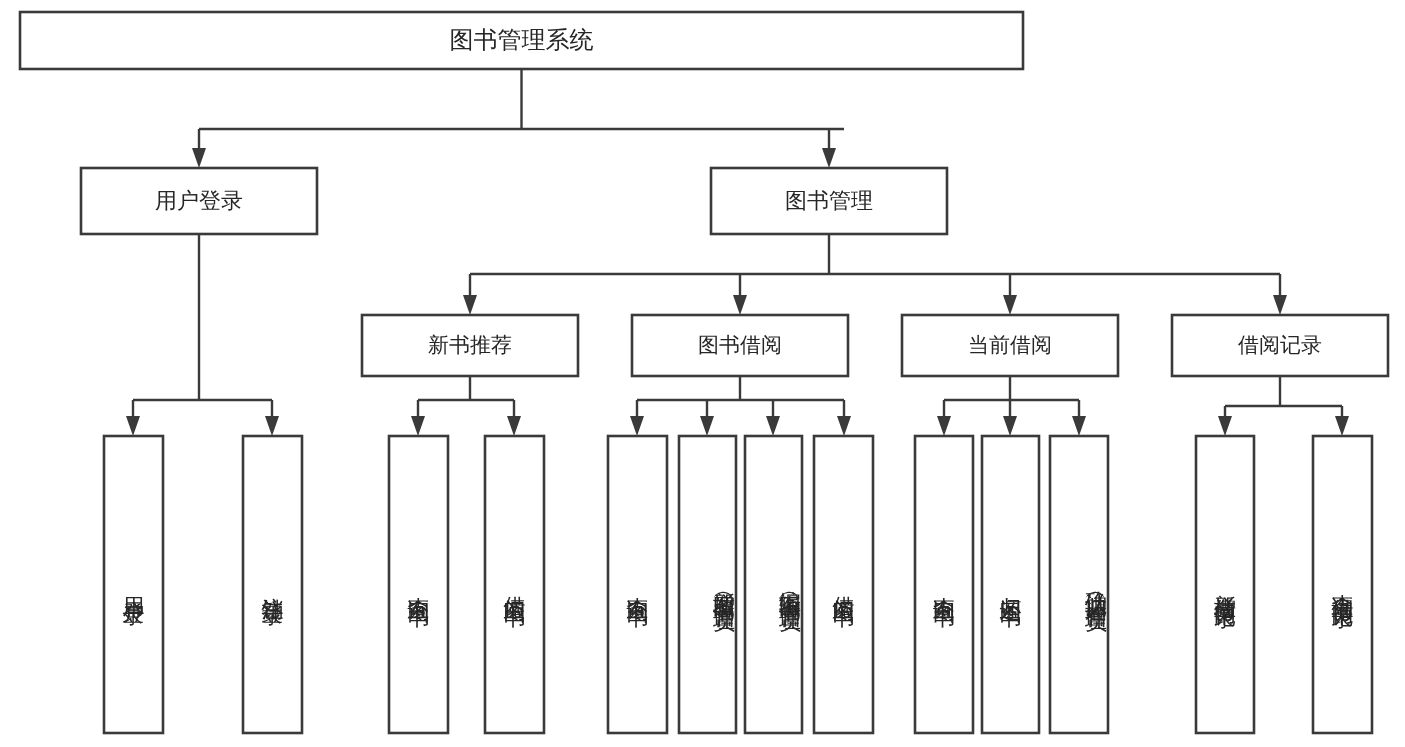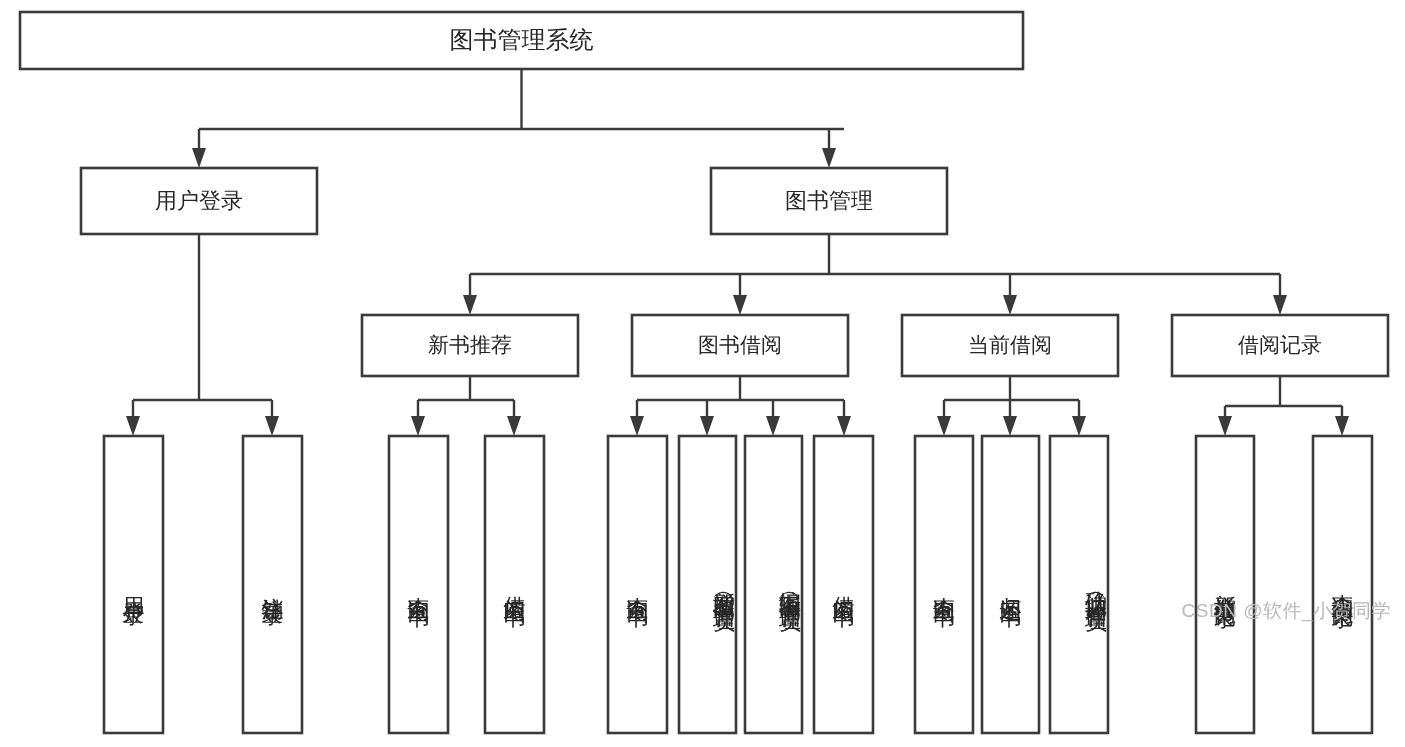--- a/index.html
+++ b/index.html
@@ -215,21 +215,20 @@
     <div class="vlabel top" style="position:absolute;left:679px;top:436px;width:57px;height:297px;">新增图书（管理员）</div>
     <div class="vlabel top" style="position:absolute;left:745px;top:436px;width:57px;height:297px;">编辑图书（管理员）</div>
     <div class="vlabel" style="position:absolute;left:814px;top:436px;width:59px;height:297px;">借阅图书</div>
     <div class="vlabel" style="position:absolute;left:915px;top:436px;width:58px;height:297px;">查询图书</div>
     <div class="vlabel" style="position:absolute;left:982px;top:436px;width:57px;height:297px;">归还图书</div>
     <div class="vlabel top" style="position:absolute;left:1050px;top:436px;width:58px;height:297px;">确认归还（管理员）</div>
     <div class="vlabel" style="position:absolute;left:1196px;top:436px;width:58px;height:297px;">新增借阅记录</div>
     <div class="vlabel" style="position:absolute;left:1313px;top:436px;width:59px;height:297px;">查询借阅记录</div>
   </div>
 
-  <div class="watermark">CSDN @软件_小贺同学</div>
 </div>
 
 <style>
   .vlabel {
     display: flex;
     align-items: center;
     justify-content: center;
     writing-mode: vertical-rl;
     text-orientation: upright;
     font-family: "Liberation Sans", "DejaVu Sans", sans-serif;

